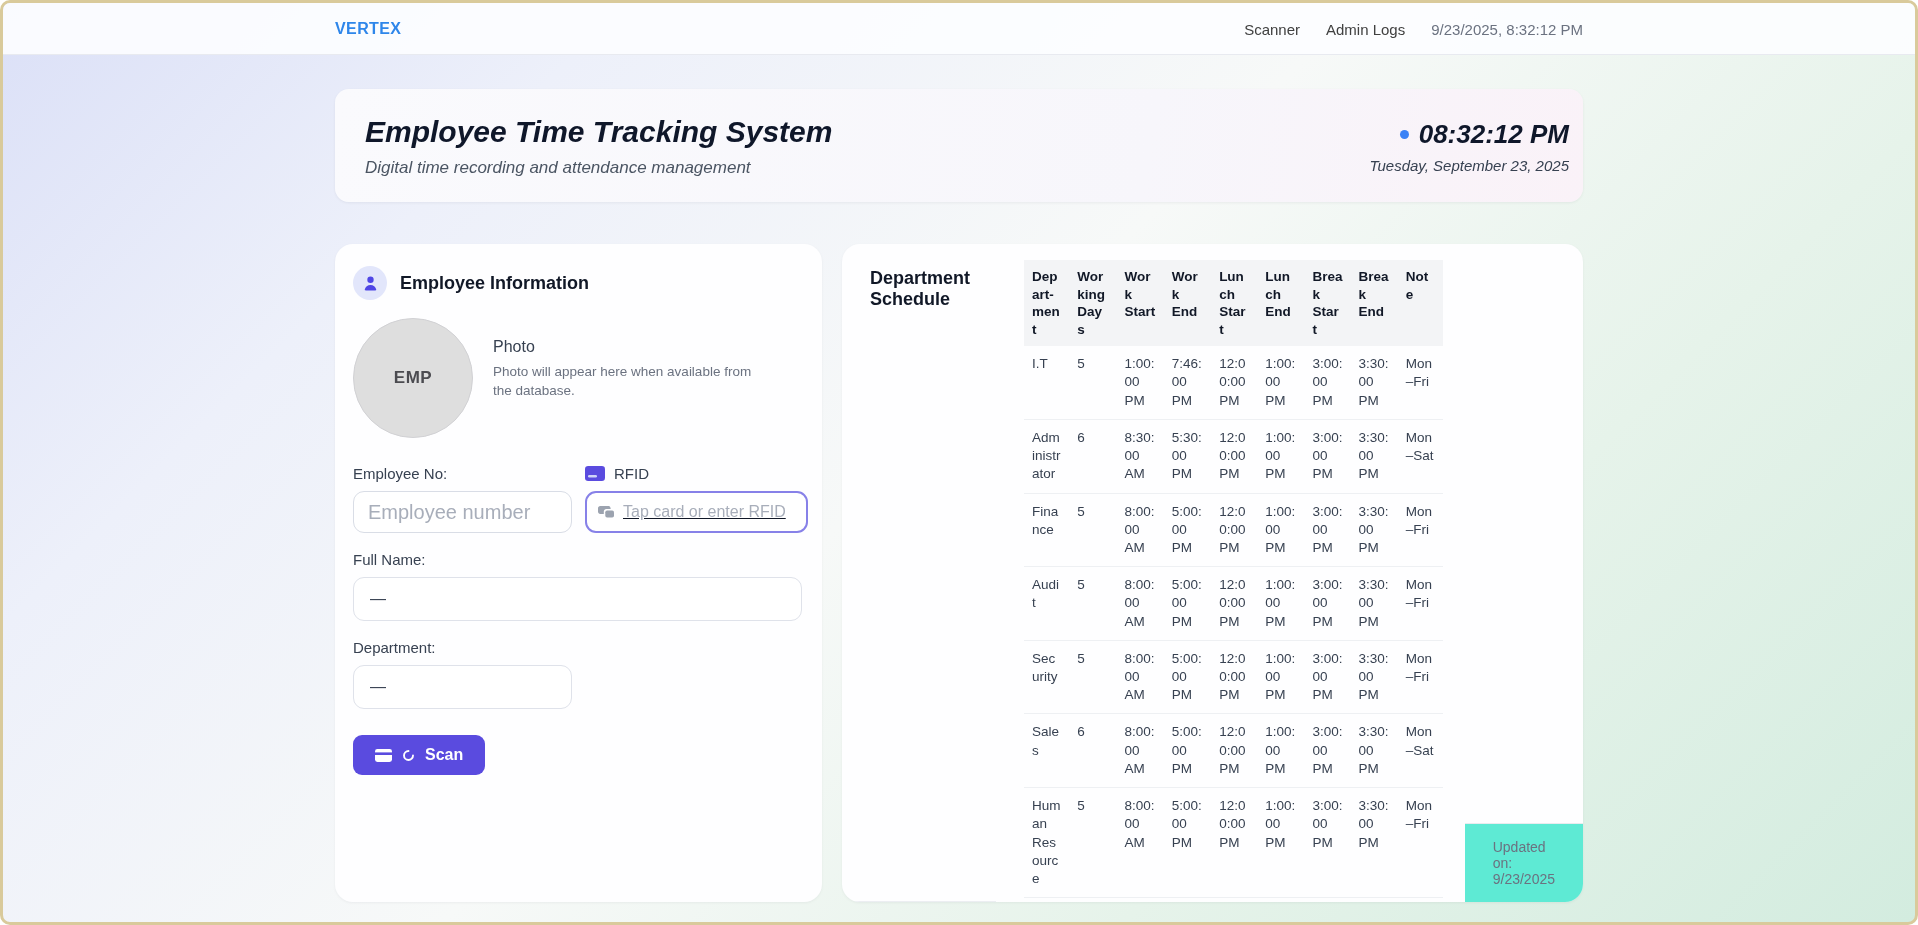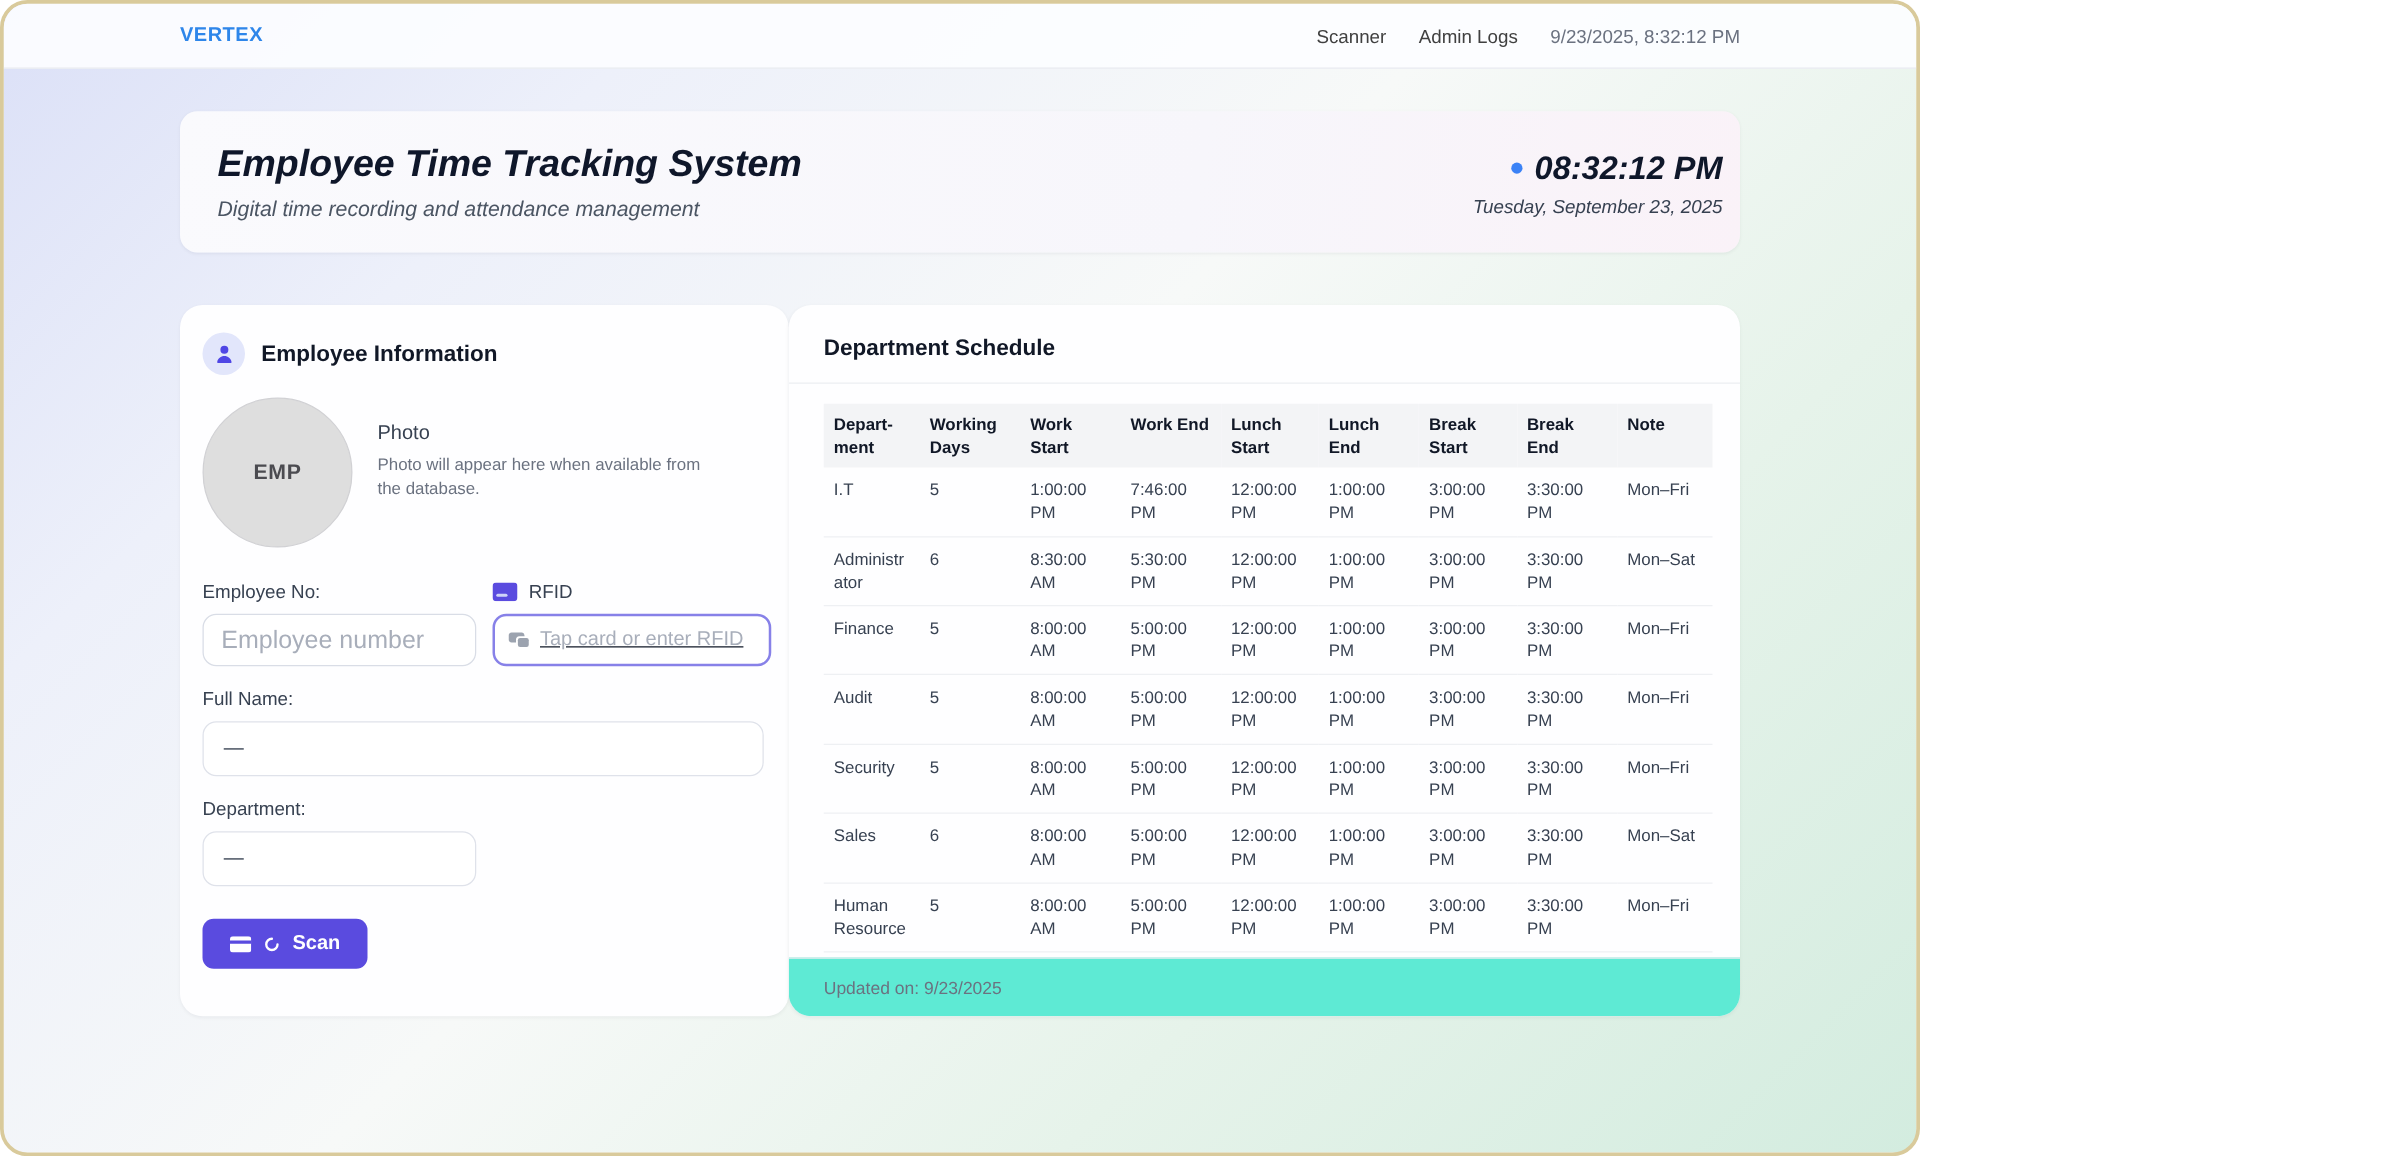--- a/index.html
+++ b/index.html
@@ -2,23 +2,23 @@
 <html><head>
 <meta charset="utf-8">
 <style>
   * { margin: 0; padding: 0; box-sizing: border-box; }
   html, body { width: 1918px; height: 925px; }
   body {
     font-family: "Liberation Sans", "DejaVu Sans", sans-serif;
     color: #111827;
   }
   .frame {
-    width: 1536px; height: 925px;
+    width: 1918px; height: 925px;
     border: 3px solid #d9ca9b;
-    border-radius: 22px;
+    border-radius: 10px;
     overflow: hidden;
     background: linear-gradient(135deg, #dbe0f7 0%, #edf0fa 22%, #f7f9f8 48%, #e6f3ea 72%, #d3ecdf 100%);
   }
   .container { width: 1248px; margin: 0 auto; }
 
   
   .nav {
     height: 52px;
     background: rgba(252,253,255,0.92);
     border-bottom: 1px solid #e8eaf0;
@@ -40,21 +40,21 @@
   }
   .page-title { font-size: 30px; font-weight: 700; color: #0f172a; }
   .page-subtitle { margin-top: 9px; font-size: 17px; color: #4b5563; }
   .clock-box { text-align: center; padding-top: 4px; }
   .clock-row { display: flex; align-items: center; justify-content: flex-end; gap: 10px; }
   .clock-dot { width: 9px; height: 9px; border-radius: 50%; background: #3b82f6; }
   .clock-time { font-size: 26px; font-weight: 700; color: #0f172a; }
   .clock-date { margin-top: 7px; font-size: 15px; color: #374151; }
 
   
-  .panels { margin-top: 42px; display: flex; align-items: stretch; }
+  .panels { margin-top: 42px; display: flex; gap: 20px; align-items: stretch; }
 
   .card {
     background: #fefeff;
     border-radius: 18px;
     box-shadow: 0 1px 3px rgba(16,24,40,0.05);
   }
 
   
   .emp-card { width: 487px; flex: 0 0 487px; padding: 22px 20px 24px 18px; }
   .emp-head { display: flex; align-items: center; gap: 13px; }
@@ -110,21 +110,21 @@
     height: 40px; padding: 0 22px;
     background: #5a4bdf; color: #ffffff;
     border: none; border-radius: 9px;
     font-size: 16px; font-weight: 600;
     font-family: "Liberation Sans", "DejaVu Sans", sans-serif;
     display: inline-flex; align-items: center; gap: 9px;
     cursor: pointer;
   }
 
   
-  .sched-card { flex: 1; display: flex; flex-direction: column; overflow: hidden; }
+  .sched-card { flex: 1; display: flex; flex-direction: row; overflow: hidden; }
   .sched-head { padding: 24px 26px 17px 28px; border-bottom: 1px solid #eceef2; }
   .sched-title { font-size: 18px; font-weight: 700; color: #111827; }
   .sched-table-wrap { padding: 16px 22px 4px 28px; }
   table { width: 100%; border-collapse: collapse; table-layout: fixed; }
   thead th {
     background: #f3f4f6; text-align: left;
     font-size: 13.5px; font-weight: 700; color: #111827;
     padding: 8px 8px 8px 8px; line-height: 1.3; vertical-align: top;
     word-break: break-word;
   }

